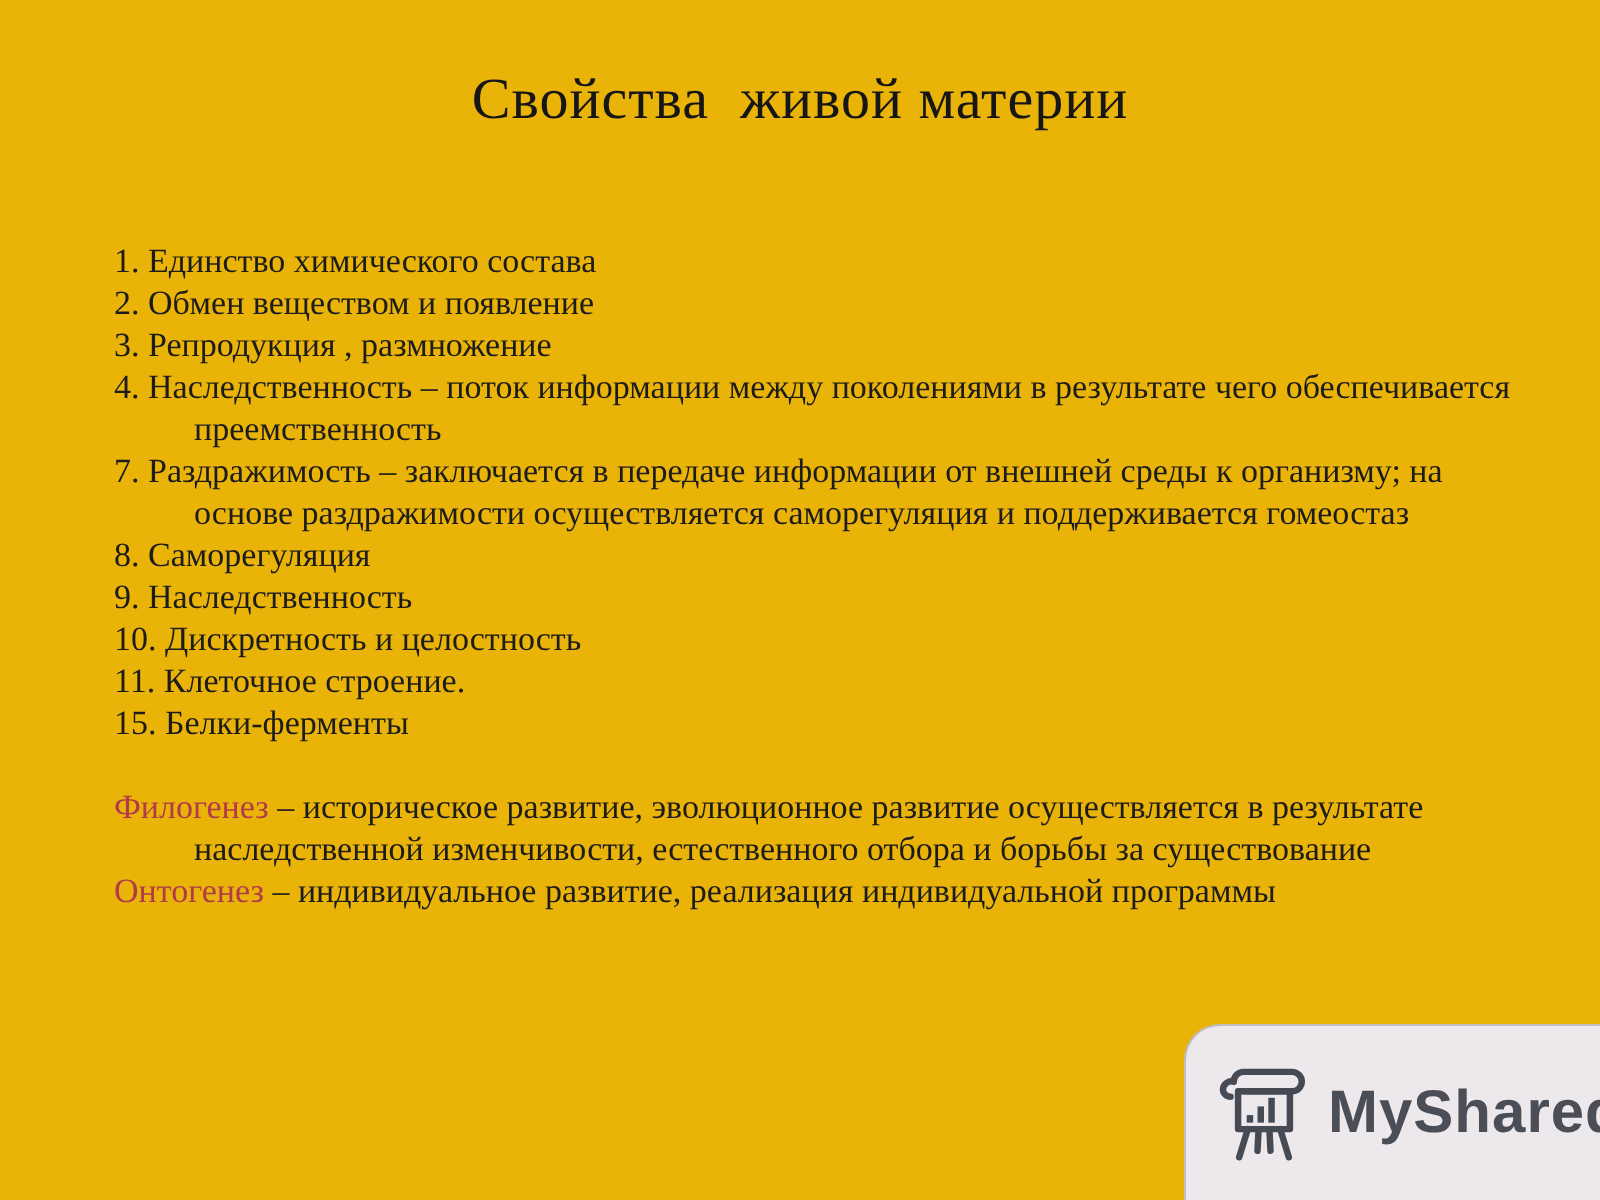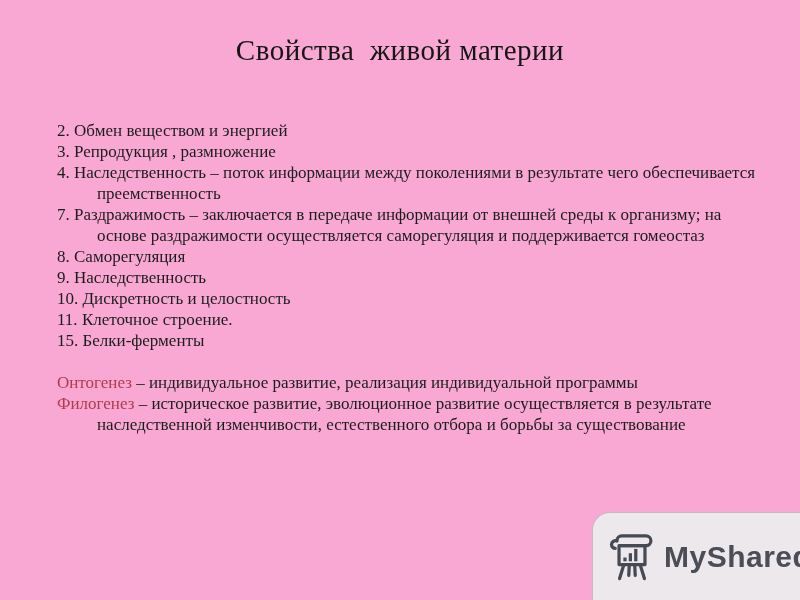--- a/index.html
+++ b/index.html
@@ -5,21 +5,21 @@
   html, body { margin: 0; padding: 0; }
   body {
     width: 800px; height: 600px;
     background: #e9e4e9;
     font-family: "Liberation Serif", serif;
     overflow: hidden;
   }
   .slide {
     position: relative;
     width: 800px; height: 600px;
-    background: #f9a8d4;
+    background: #eab308;
   }
   .title {
     position: absolute;
     top: 34px; left: 0; width: 100%;
     text-align: center;
     font-size: 29px;
     color: #161616;
     white-space: pre;
     letter-spacing: 0.5px;
   }
@@ -61,34 +61,35 @@
 </style>
 </head>
 <body>
 
 <div class="slide">
 
   <div class="title">Свойства  живой материи</div>
 
   <div class="content">
     <div class="list">
-      <div class="item"><span>2.</span> <span>Обмен веществом и энергией</span></div>
+      <div class="item"><span>1.</span> <span>Единство химического состава</span></div>
+      <div class="item"><span>2.</span> <span>Обмен веществом и появление</span></div>
       <div class="item"><span>3.</span> <span>Репродукция , размножение</span></div>
       <div class="item"><span>4.</span> <span>Наследственность – поток информации между поколениями в результате чего обеспечивается преемственность</span></div>
       <div class="item"><span>7.</span> <span>Раздражимость – заключается в передаче информации от внешней среды к организму; на основе раздражимости осуществляется саморегуляция и поддерживается гомеостаз</span></div>
       <div class="item"><span>8.</span> <span>Саморегуляция</span></div>
       <div class="item"><span>9.</span> <span>Наследственность</span></div>
       <div class="item"><span>10.</span> <span>Дискретность и целостность</span></div>
       <div class="item"><span>11.</span> <span>Клеточное строение.</span></div>
       <div class="item"><span>15.</span> <span>Белки-ферменты</span></div>
     </div>
 
     <div class="defs">
+      <div class="def"><span class="term">Филогенез</span> <span>– историческое развитие, эволюционное развитие осуществляется в результате наследственной изменчивости, естественного отбора и борьбы за существование</span></div>
       <div class="def"><span class="term">Онтогенез</span> <span>– индивидуальное развитие, реализация индивидуальной программы</span></div>
-      <div class="def"><span class="term">Филогенез</span> <span>– историческое развитие, эволюционное развитие осуществляется в результате наследственной изменчивости, естественного отбора и борьбы за существование</span></div>
     </div>
   </div>
 
   <div class="watermark">
     <svg class="wm-icon" viewBox="0 0 48 50" fill="none" xmlns="http://www.w3.org/2000/svg">
       <g stroke="#464a54" stroke-width="3" fill="none" stroke-linecap="round" stroke-linejoin="round">
 
         <path d="M10 10 a4.5 4.5 0 0 1 4.5 -4.5 H37 a4.5 4.5 0 0 1 0 9 H14.5"></path>
 
         <path d="M10 10 a4 4 0 0 0 -5 3.5 a3.5 3.5 0 0 0 3.5 3.5"></path>

